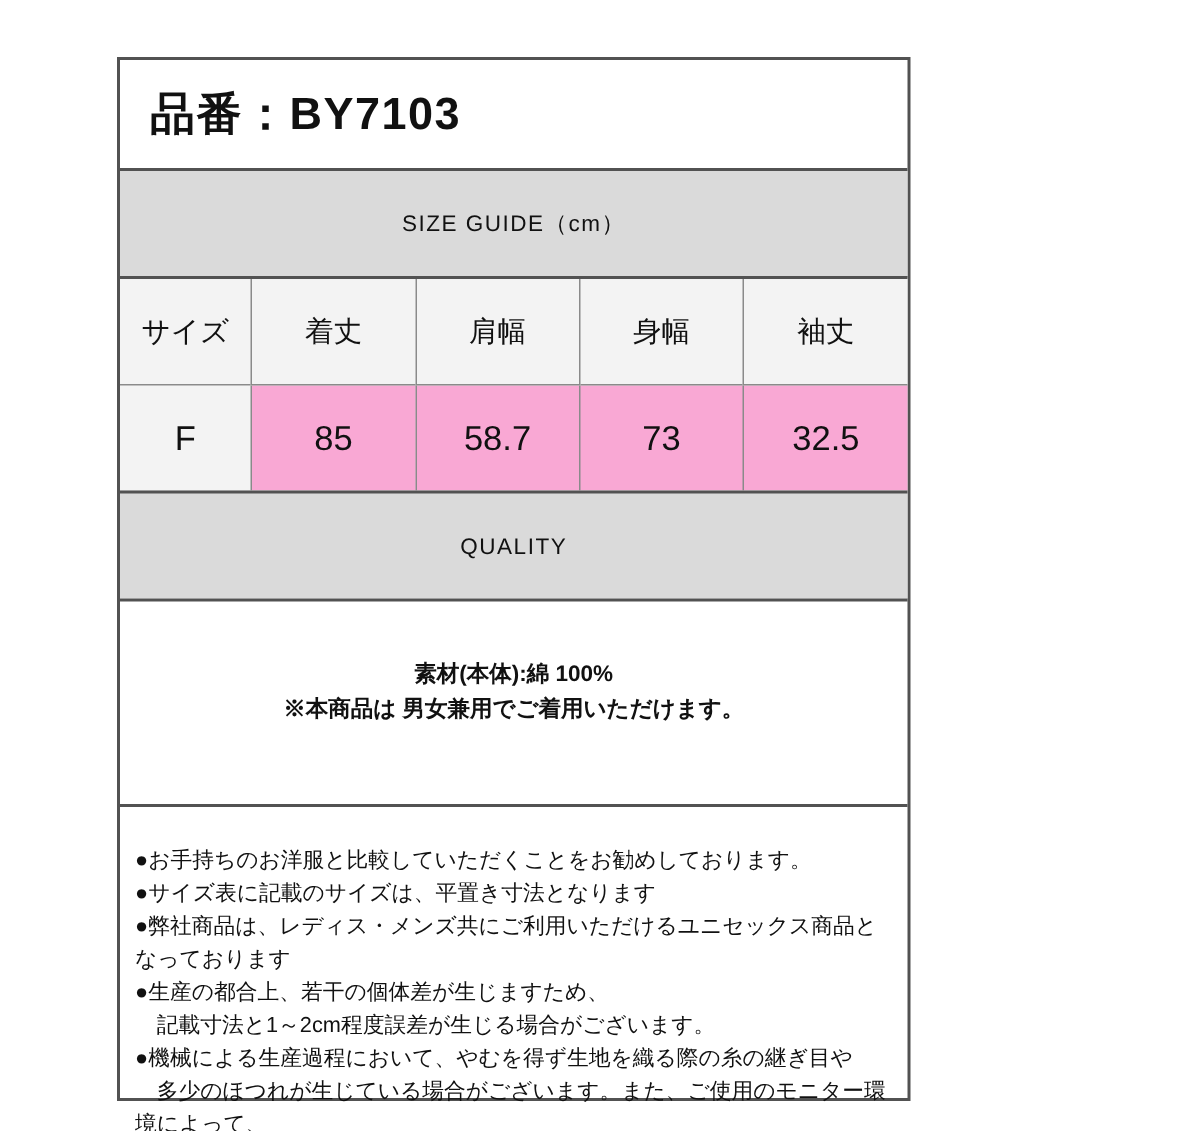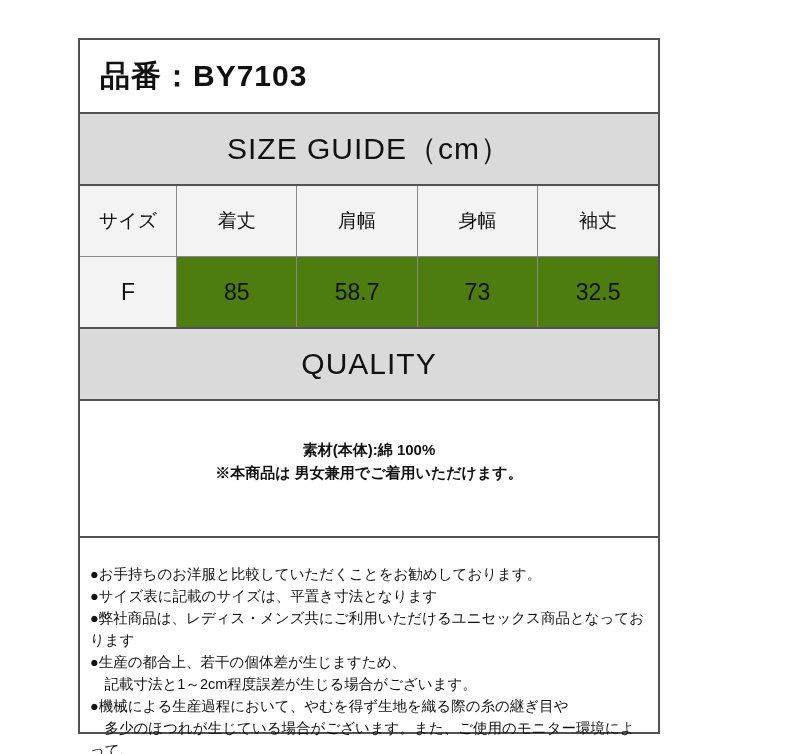--- a/index.html
+++ b/index.html
@@ -8,21 +8,21 @@
     background: #ffffff;
   }
   body {
     width: 800px;
     height: 754px;
     font-family: "Liberation Sans", sans-serif;
     color: #111111;
     -webkit-font-smoothing: antialiased;
   }
   .sheet {
-    width: 582px;
+    width: 529px;
     margin: 38px 0 0 78px;
     border: 2px solid #525252;
     box-sizing: border-box;
     background: #ffffff;
   }
   .hinban-row {
     height: 72px;
     display: flex;
     align-items: center;
     padding-left: 20px;
@@ -30,21 +30,21 @@
     font-weight: bold;
     letter-spacing: 1px;
   }
   .band {
     height: 70px;
     display: flex;
     align-items: center;
     justify-content: center;
     background: #dadada;
     border-top: 2px solid #525252;
-    font-size: 30px;
+    font-size: 15px;
     letter-spacing: 1px;
   }
   table.size-table {
     width: 100%;
     border-collapse: collapse;
     table-layout: fixed;
     border-top: 2px solid #525252;
   }
   table.size-table col.c-first { width: 16.7%; }
   table.size-table col.c-rest  { width: 20.825%; }
@@ -59,21 +59,21 @@
   table.size-table th:first-child,
   table.size-table td:first-child { border-left: none; }
   table.size-table th {
     background: #f3f3f3;
     font-weight: normal;
     font-size: 19px;
   }
   table.size-table tr.data-row td {
     border-top: 1px solid #8a8a8a;
     font-size: 23px;
-    background: #4d7c0f;
+    background: #f9a8d4;
   }
   table.size-table tr.data-row td.size-label-cell {
     background: #f3f3f3;
   }
   .quality-content {
     border-top: 2px solid #525252;
     height: 119px;
     display: flex;
     flex-direction: column;
     align-items: center;

